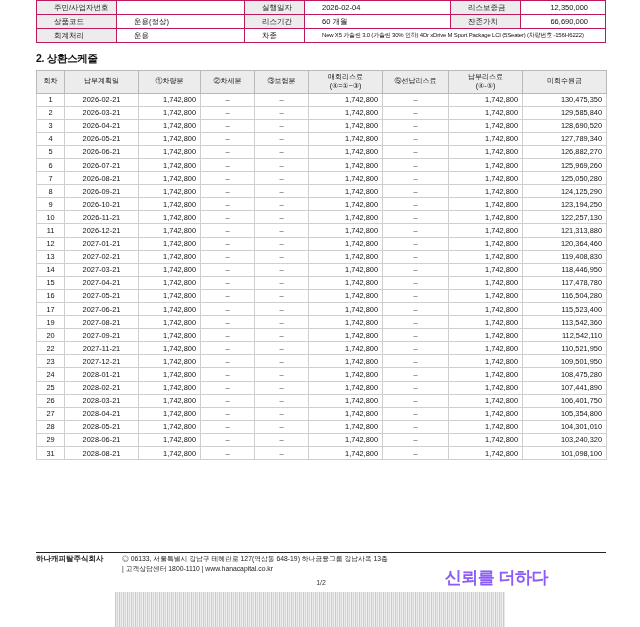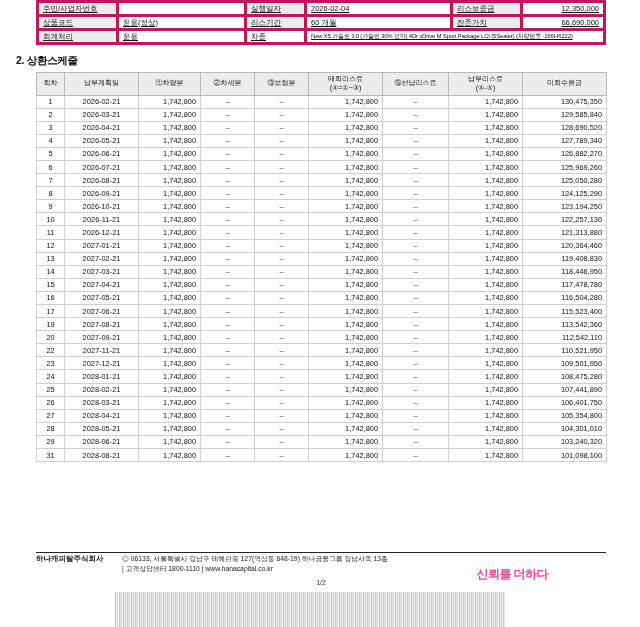--- a/index.html
+++ b/index.html
@@ -17,37 +17,36 @@
     background:#fff;
   }
   
   table.info {
     width:570px; margin:0 0 0 36px;
     border-collapse:collapse;
     font-size:7.5px;
     table-layout:fixed;
   }
   table.info td {
-    border:3px solid #be185d;
+    border:1px solid #be185d;
     height:14px;
-    padding:0 4px;
+    padding:0 17px;
     vertical-align:middle;
     white-space:nowrap;
     overflow:hidden;
-    text-decoration:underline;
   }
   td.lbl { background:#ececec; font-size:7.5px; color:#222; }
   td.val { background:#fff; }
   .r { text-align:right; }
   .c { text-align:left; }
   .tiny { font-size:6px; letter-spacing:-0.2px; }
 
   
   .sec-title {
-    margin:9px 0 4px 16px;
+    margin:9px 0 4px 36px;
     font-size:10.5px;
     font-weight:bold;
     letter-spacing:-0.3px;
   }
 
   
   table.sched {
     width:570px; margin:0 0 0 36px;
     border-collapse:collapse;
     font-size:7.4px;
@@ -82,23 +81,22 @@
     color:#222;
   }
   .footer .ftrow { display:flex; align-items:flex-start; }
   .footer .fname { font-weight:bold; font-size:7.5px; width:86px; }
   .footer .faddr { font-size:6.8px; line-height:1.5; }
   .pageno { text-align:center; font-size:7px; margin-top:5px; color:#333; }
 
   
   .slogan {
     position:absolute; right:92px; top:566px;
-    font-size:12px; font-weight:bold; color:#ec4899;
+    font-size:17px; font-weight:bold; color:#8b5cf6;
     letter-spacing:-0.5px;
-    font-family:Liberation Serif, serif;
   }
   .encar {
     position:absolute; right:8px; top:580px;
     font-size:31px; font-style:italic; font-weight:bold;
     color:#2d2d2d; letter-spacing:-1.5px;
     font-family:"Liberation Serif", serif;
   }
   .noiseband {
     position:absolute; left:115px; top:592px; width:390px; height:35px;
     background:

